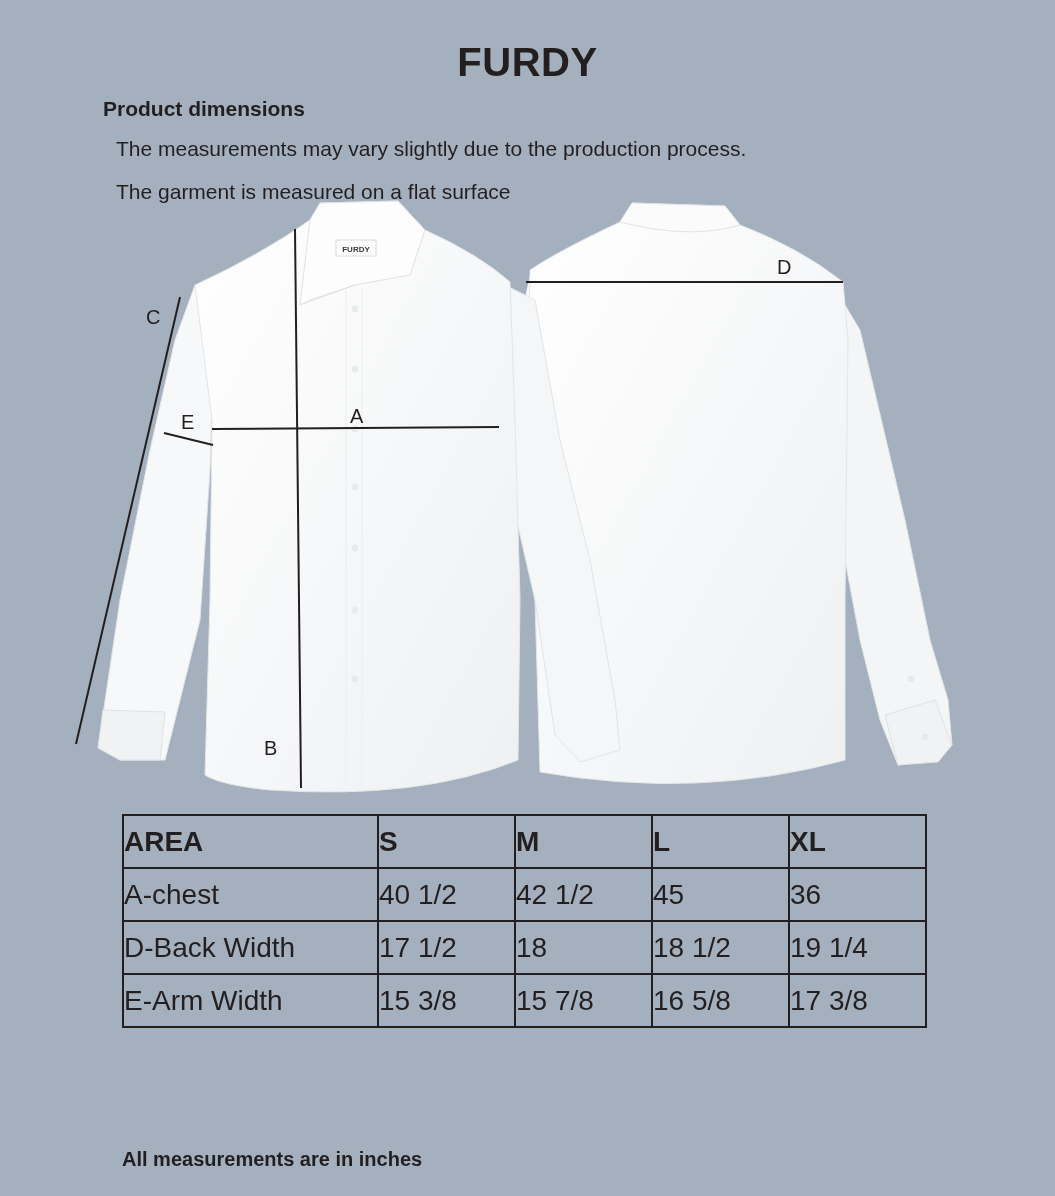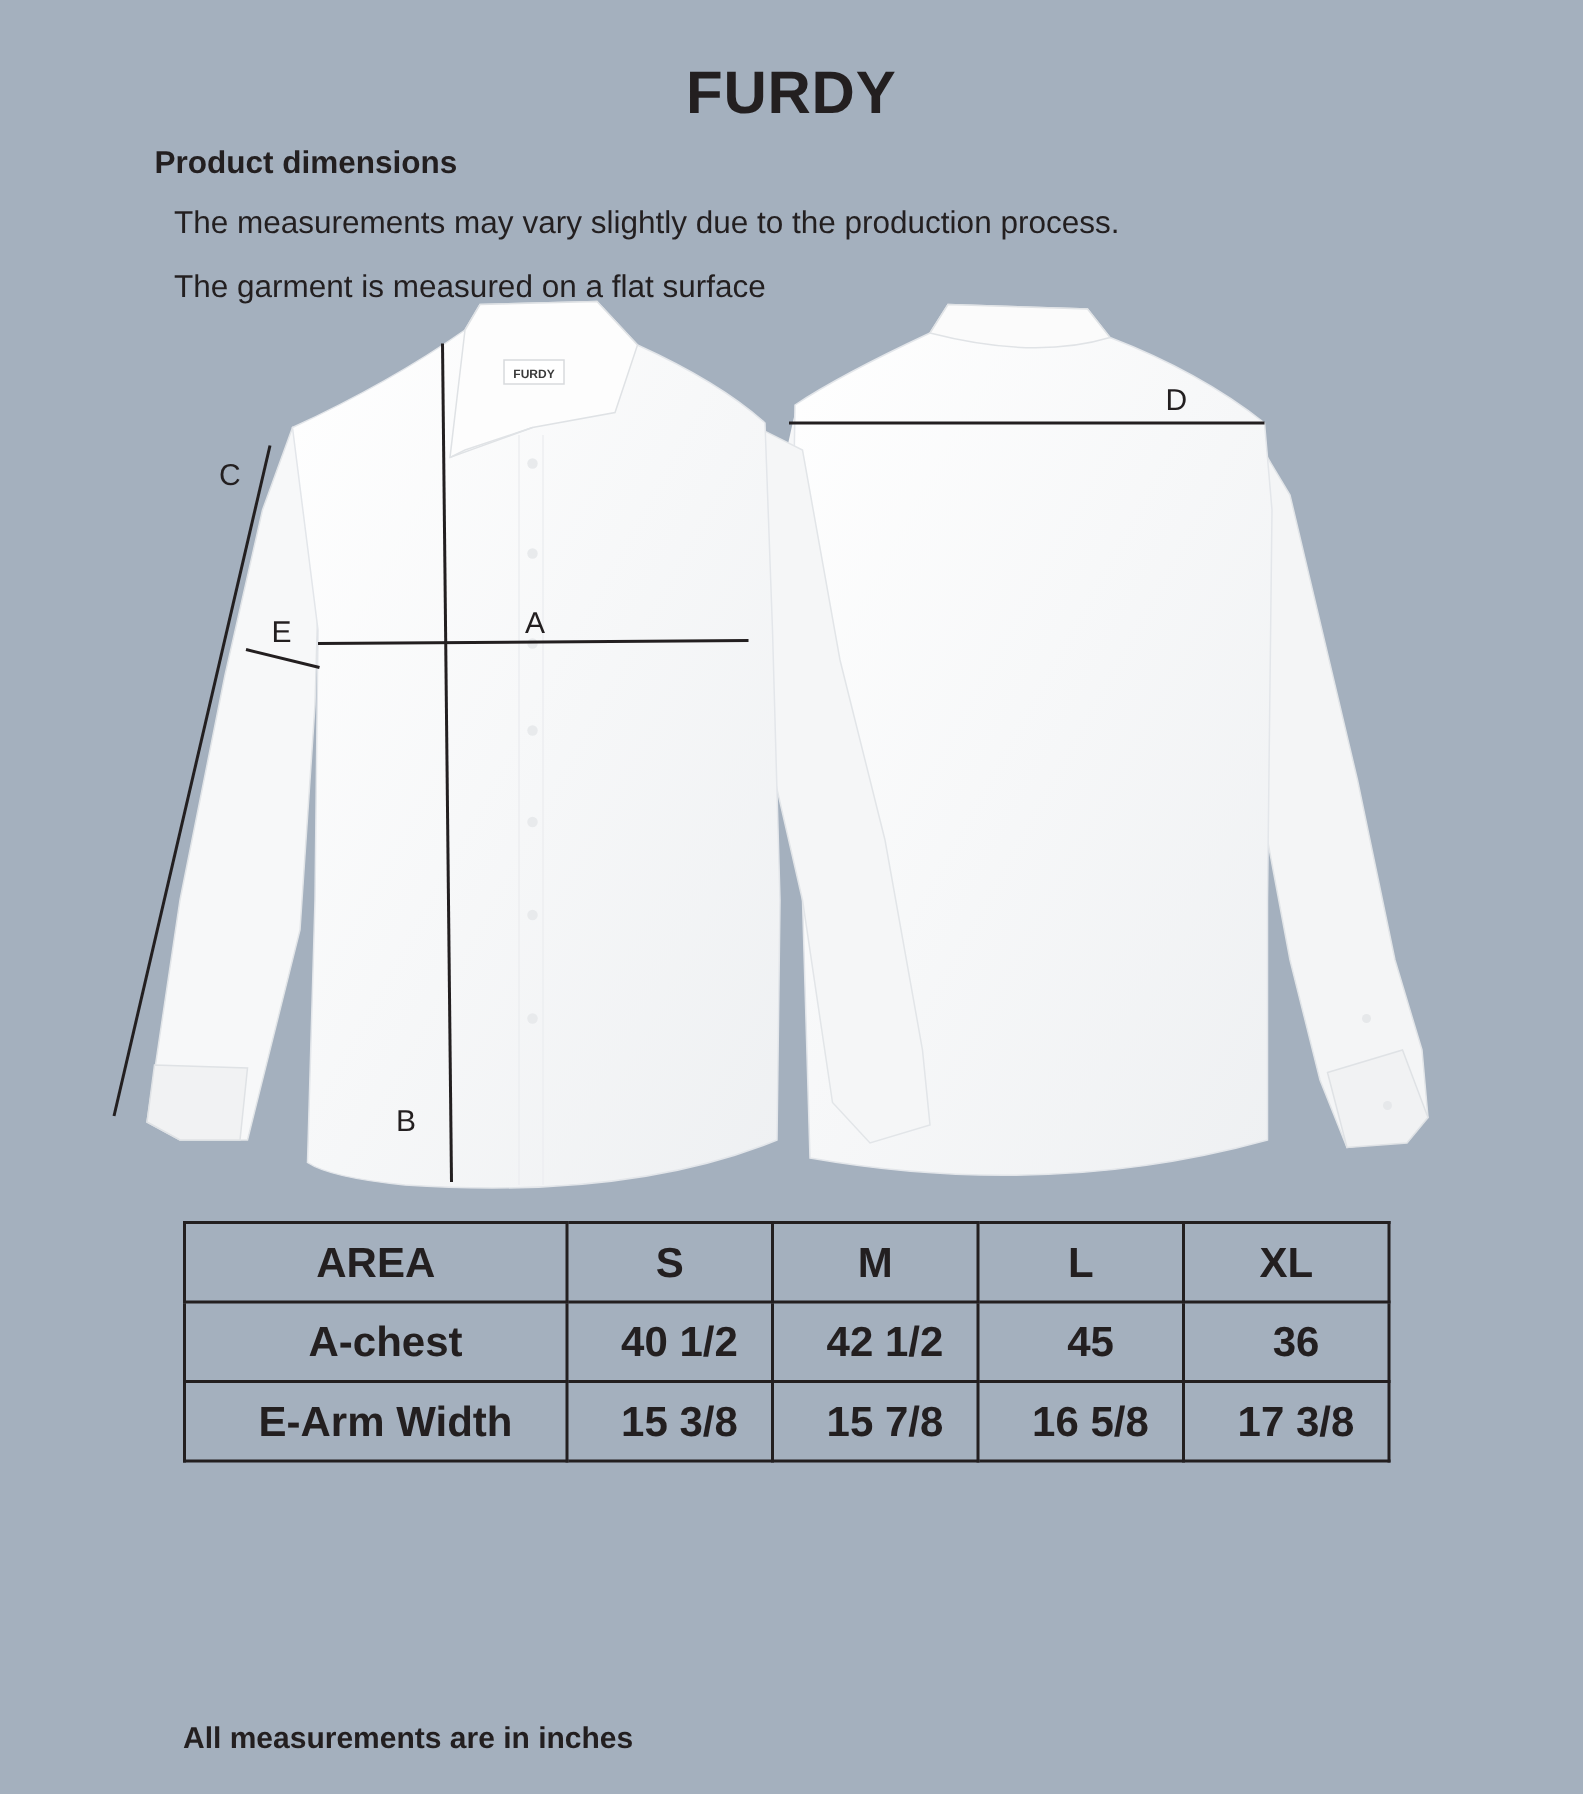--- a/index.html
+++ b/index.html
@@ -22,24 +22,24 @@
   .measure-label {
     position: absolute; font-size: 20px; font-family: "Liberation Sans", sans-serif; color: #231f20;
   }
   table.size-table {
     position: absolute; left: 122px; top: 814px;
     border-collapse: collapse;
     font-size: 28px;
   }
   table.size-table th, table.size-table td {
     border: 2px solid #231f20;
-    text-align: center; height: 51px; padding: 0;
+    text-align: left; height: 51px; padding: 0;
   }
   table.size-table th { font-weight: bold; font-size: 28px; }
-  table.size-table td { font-weight: bold; padding-left: 13px; }
+  table.size-table td { font-weight: normal; }
   .col-area { width: 255px; }
   .col-size { width: 137px; }
   .footer-note {
     position: absolute; left: 122px; top: 1148px;
     font-weight: bold; font-size: 20px;
   }
 </style>
 </head>
 <body>
 
@@ -135,20 +135,27 @@
   </thead>
   <tbody>
     <tr>
       <td>A-chest</td>
       <td>40 1/2</td>
       <td>42 1/2</td>
       <td>45</td>
       <td>36</td>
     </tr>
     <tr>
+      <td>D-Back Width</td>
+      <td>17 1/2</td>
+      <td>18</td>
+      <td>18 1/2</td>
+      <td>19 1/4</td>
+    </tr>
+    <tr>
       <td>E-Arm Width</td>
       <td>15 3/8</td>
       <td>15 7/8</td>
       <td>16 5/8</td>
       <td>17 3/8</td>
     </tr>
   </tbody>
 </table>
 
 <div class="footer-note">All measurements are in inches</div>

